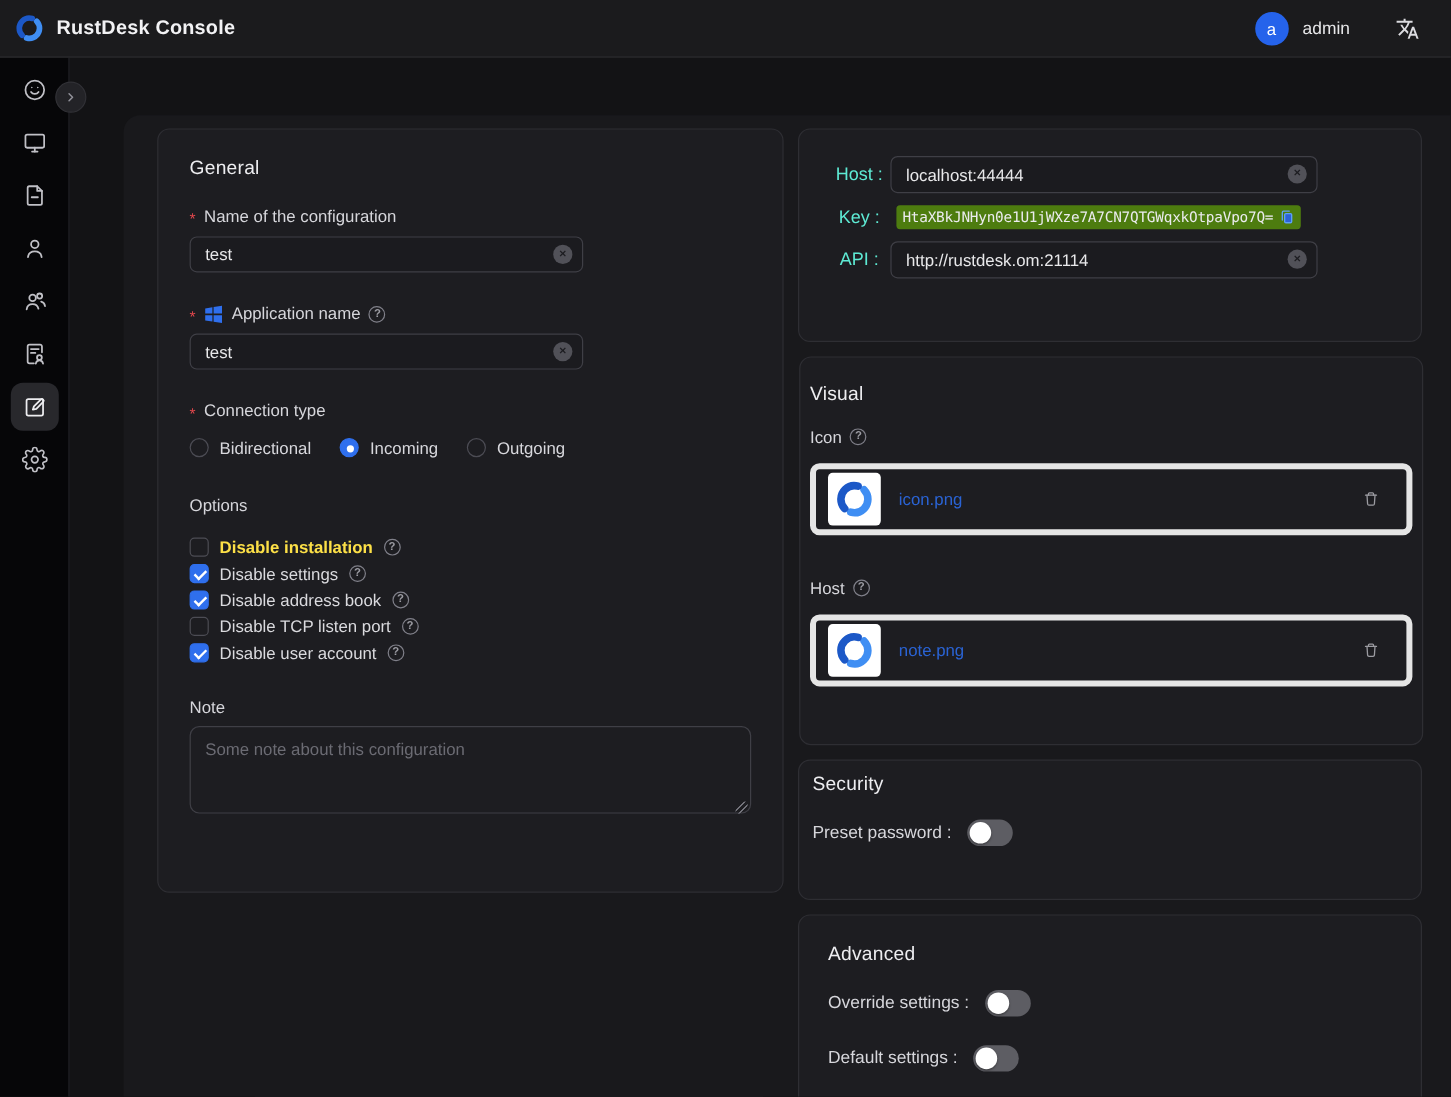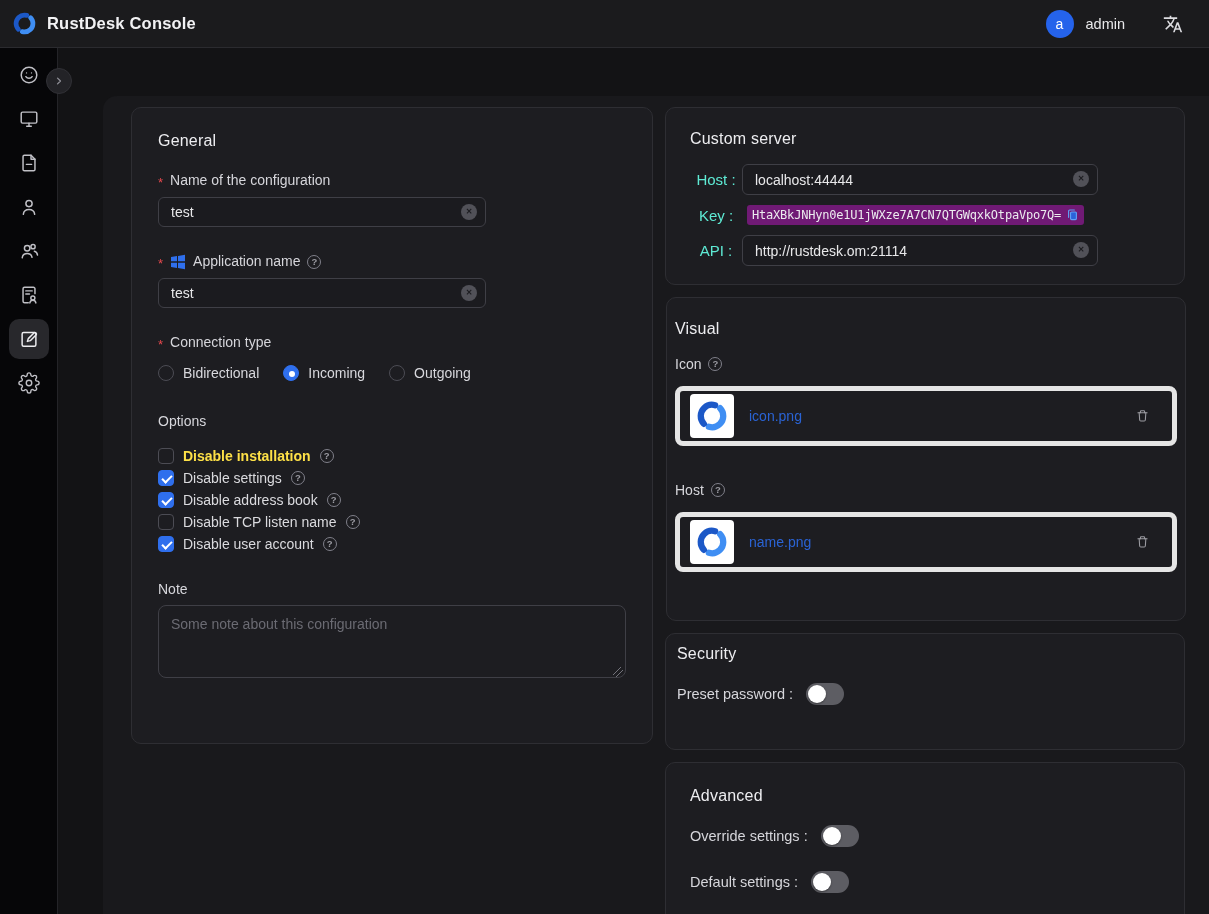--- a/index.html
+++ b/index.html
@@ -139,21 +139,21 @@
     cursor:nwse-resize;
   }
 
   
   #panel-custom .panel-title { margin-bottom:16px; }
   .cs-row { display:flex; align-items:center; margin-bottom:9px; }
   .cs-label { width:52px; flex:none; font-size:15px; color:#5eead4;text-align:center; }
   .cs-input { position:relative; width:356px; height:31px; margin-bottom:0; }
   .key-chip {
     display:inline-flex; align-items:center; gap:5px;
-    background:#701a75; border-radius:3px; padding:3px 5px; margin-left:5px;
+    background:#4d7c0f; border-radius:3px; padding:3px 5px; margin-left:5px;
     font-family:"DejaVu Sans Mono", monospace; font-size:12px; color:#ebebee;
     letter-spacing:-0.2px;
   }
   .copy-btn { cursor:pointer; display:flex; flex:none; }
 
   
   #panel-visual .panel-title { margin-bottom:18px; }
   .upload-label {
     display:flex; align-items:center; gap:7px;
     font-size:14px; color:#d6d6db; margin-bottom:14px;
@@ -353,38 +353,37 @@
       <span class="cb-label">Disable settings</span>
       <span class="q-icon">?</span>
     </div>
     <div class="cb-row">
       <span class="cb checked"></span>
       <span class="cb-label">Disable address book</span>
       <span class="q-icon">?</span>
     </div>
     <div class="cb-row">
       <span class="cb"></span>
-      <span class="cb-label">Disable TCP listen name</span>
+      <span class="cb-label">Disable TCP listen port</span>
       <span class="q-icon">?</span>
     </div>
     <div class="cb-row">
       <span class="cb checked"></span>
       <span class="cb-label">Disable user account</span>
       <span class="q-icon">?</span>
     </div>
 
     <div class="note-label">Note</div>
     <div class="note-wrap">
       <textarea placeholder="Some note about this configuration" style=""></textarea>
       <span class="resize-grip"></span>
     </div>
   </section>
 
   <section class="panel" id="panel-custom">
-    <h2 class="panel-title">Custom server</h2>
 
     <div class="cs-row">
       <span class="cs-label">Host :</span>
       <div class="input-wrap cs-input">
         <input type="text" value="localhost:44444" style="">
         <span class="clear-btn">✕</span>
       </div>
     </div>
 
     <div class="cs-row" style="height:22px;">
@@ -437,21 +436,21 @@
       <span>Host</span>
       <span class="q-icon">?</span>
     </div>
     <div class="upload-row">
       <span class="thumb">
         <svg width="36" height="36" viewBox="0 0 32 32">
           <circle cx="16" cy="16" r="10" fill="none" stroke="#3f8ef3" stroke-width="5.6" stroke-dasharray="26 36.8" stroke-linecap="round" transform="rotate(-44 16 16)"></circle>
           <circle cx="16" cy="16" r="10" fill="none" stroke="#1c58c7" stroke-width="5.6" stroke-dasharray="26 36.8" stroke-linecap="round" transform="rotate(136 16 16)"></circle>
         </svg>
       </span>
-      <span class="file-link">name.png</span>
+      <span class="file-link">note.png</span>
       <span class="trash-btn">
         <svg width="15" height="16" viewBox="0 0 18 19" fill="none" stroke="currentColor" stroke-width="1.3" stroke-linecap="round" stroke-linejoin="round">
           <path d="M3.5 5.5h11"></path>
           <path d="M6.5 5.5V4.1c0-.5.4-.9.9-.9h3.2c.5 0 .9.4.9.9v1.4"></path>
           <path d="M5 5.5l.6 8.8c.1.7.6 1.2 1.3 1.2h4.2c.7 0 1.2-.5 1.3-1.2l.6-8.8"></path>
         </svg>
       </span>
     </div>
   </section>
 

